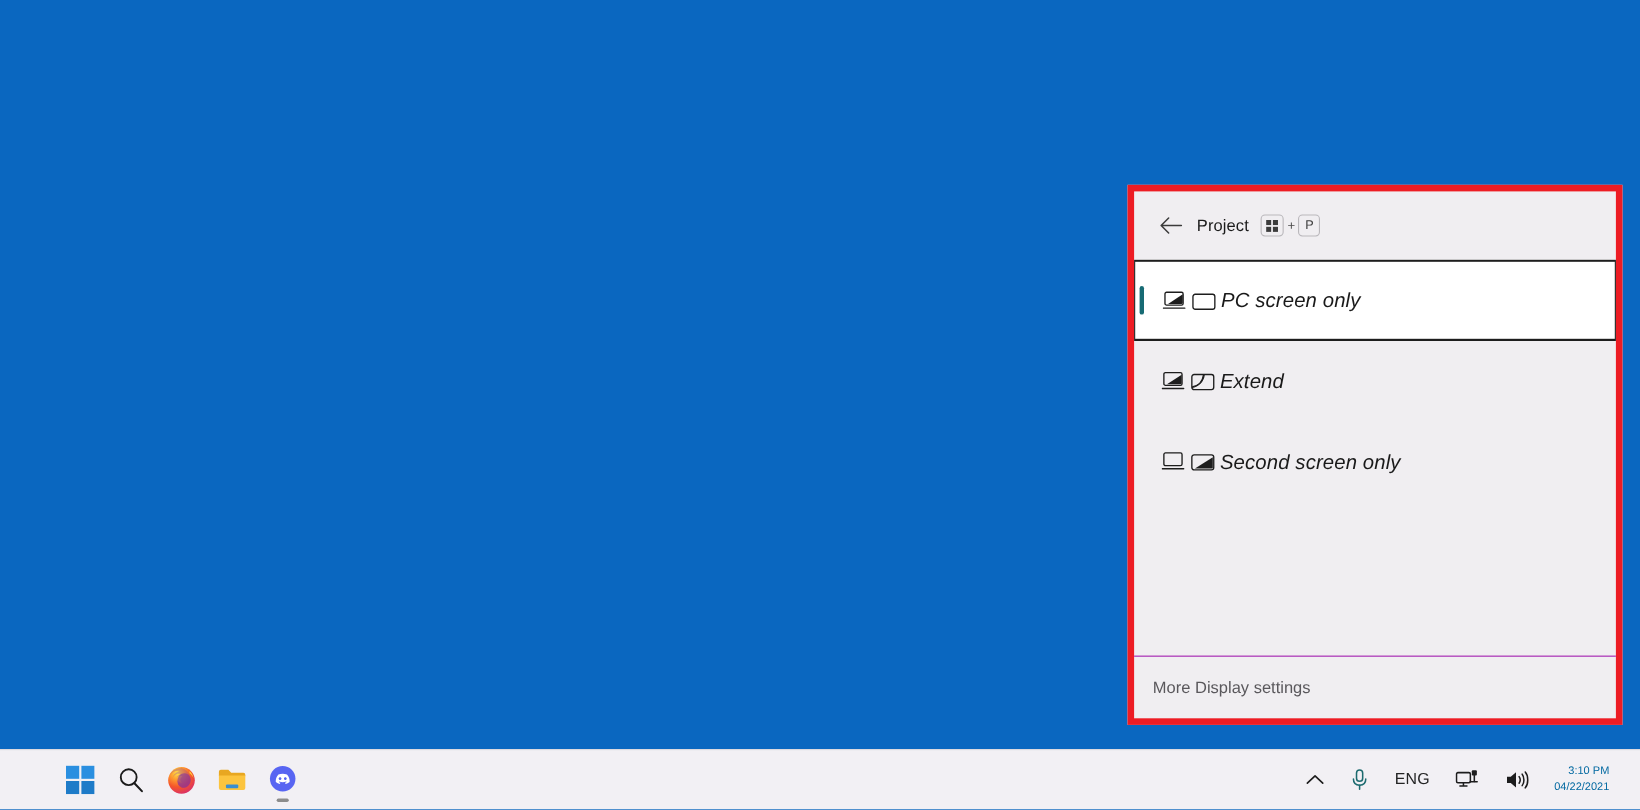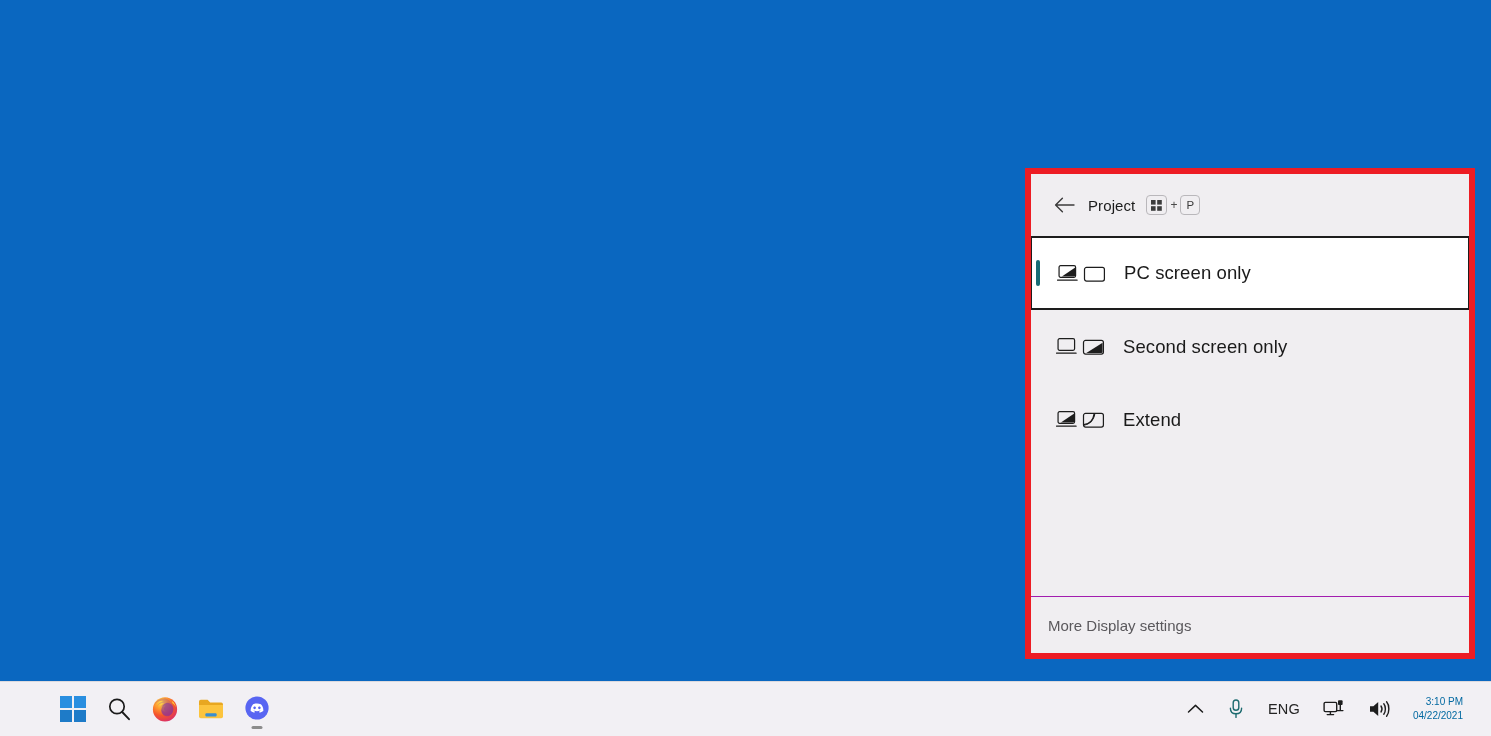--- a/index.html
+++ b/index.html
@@ -93,23 +93,24 @@
   .icons {
     display:flex; align-items:flex-end;
     gap:3px;
     width:52px;
     flex:0 0 auto;
     padding-left:3px;
   }
   .option-label {
     font-size:18.5px;
     color:#1a1a1a;
-    margin-left:18px;
+    margin-left:4px;
     letter-spacing:.1px;
     white-space:nowrap;
+    font-style:italic;
   }
 
   
   .panel-footer {
     flex:0 0 auto;
     height:57px;
     border-top:1px solid #a21caf;
     display:flex; align-items:center;
     padding-left:17px;
   }
@@ -211,44 +212,44 @@
         </svg>
       </div>
       <div class="option-label">PC screen only</div>
     </div>
 
 
     <div class="option-row">
       <div class="icons">
         <svg width="24" height="21" viewBox="0 0 24 21" fill="none" aria-hidden="true">
           <rect x="2.2" y="2.2" width="17.6" height="12.4" rx="1.6" stroke="#1d1d1d" stroke-width="1.3"></rect>
+          <path d="M19.4 4.2 L5.2 13.6 H18.2 A1.2 1.2 0 0 0 19.4 12.4 Z" fill="#1d1d1d"></path>
           <path d="M0.6 17.6 H21.4" stroke="#1d1d1d" stroke-width="1.3" stroke-linecap="round"></path>
         </svg>
         <svg width="25" height="19" viewBox="0 0 25 19" fill="none" aria-hidden="true">
           <rect x="1.6" y="2.0" width="21.2" height="14.6" rx="2.2" stroke="#1d1d1d" stroke-width="1.3"></rect>
-          <path d="M21.9 4.4 L4.6 15.3 H20.6 A1.3 1.3 0 0 0 21.9 14.0 Z" fill="#1d1d1d"></path>
+          <path d="M1.9 14.0 C 7.5 13.2 12.0 9.0 12.9 2.4" stroke="#1d1d1d" stroke-width="1.3" fill="none"></path>
+          <path d="M1.7 15.0 C 8.2 14.0 13.2 9.4 14.2 2.2 L13.0 2.2 C 12.0 9.0 7.4 13.2 1.7 14.0 Z" fill="#1d1d1d"></path>
         </svg>
       </div>
-      <div class="option-label">Second screen only</div>
+      <div class="option-label">Extend</div>
     </div>
 
     <div class="option-row">
       <div class="icons">
         <svg width="24" height="21" viewBox="0 0 24 21" fill="none" aria-hidden="true">
           <rect x="2.2" y="2.2" width="17.6" height="12.4" rx="1.6" stroke="#1d1d1d" stroke-width="1.3"></rect>
-          <path d="M19.4 4.2 L5.2 13.6 H18.2 A1.2 1.2 0 0 0 19.4 12.4 Z" fill="#1d1d1d"></path>
           <path d="M0.6 17.6 H21.4" stroke="#1d1d1d" stroke-width="1.3" stroke-linecap="round"></path>
         </svg>
         <svg width="25" height="19" viewBox="0 0 25 19" fill="none" aria-hidden="true">
           <rect x="1.6" y="2.0" width="21.2" height="14.6" rx="2.2" stroke="#1d1d1d" stroke-width="1.3"></rect>
-          <path d="M1.9 14.0 C 7.5 13.2 12.0 9.0 12.9 2.4" stroke="#1d1d1d" stroke-width="1.3" fill="none"></path>
-          <path d="M1.7 15.0 C 8.2 14.0 13.2 9.4 14.2 2.2 L13.0 2.2 C 12.0 9.0 7.4 13.2 1.7 14.0 Z" fill="#1d1d1d"></path>
+          <path d="M21.9 4.4 L4.6 15.3 H20.6 A1.3 1.3 0 0 0 21.9 14.0 Z" fill="#1d1d1d"></path>
         </svg>
       </div>
-      <div class="option-label">Extend</div>
+      <div class="option-label">Second screen only</div>
     </div>
 
   </div>
 
   <div class="panel-footer">
     <span class="footer-link">More Display settings</span>
   </div>
 </div>
 
 <div id="taskbar">

